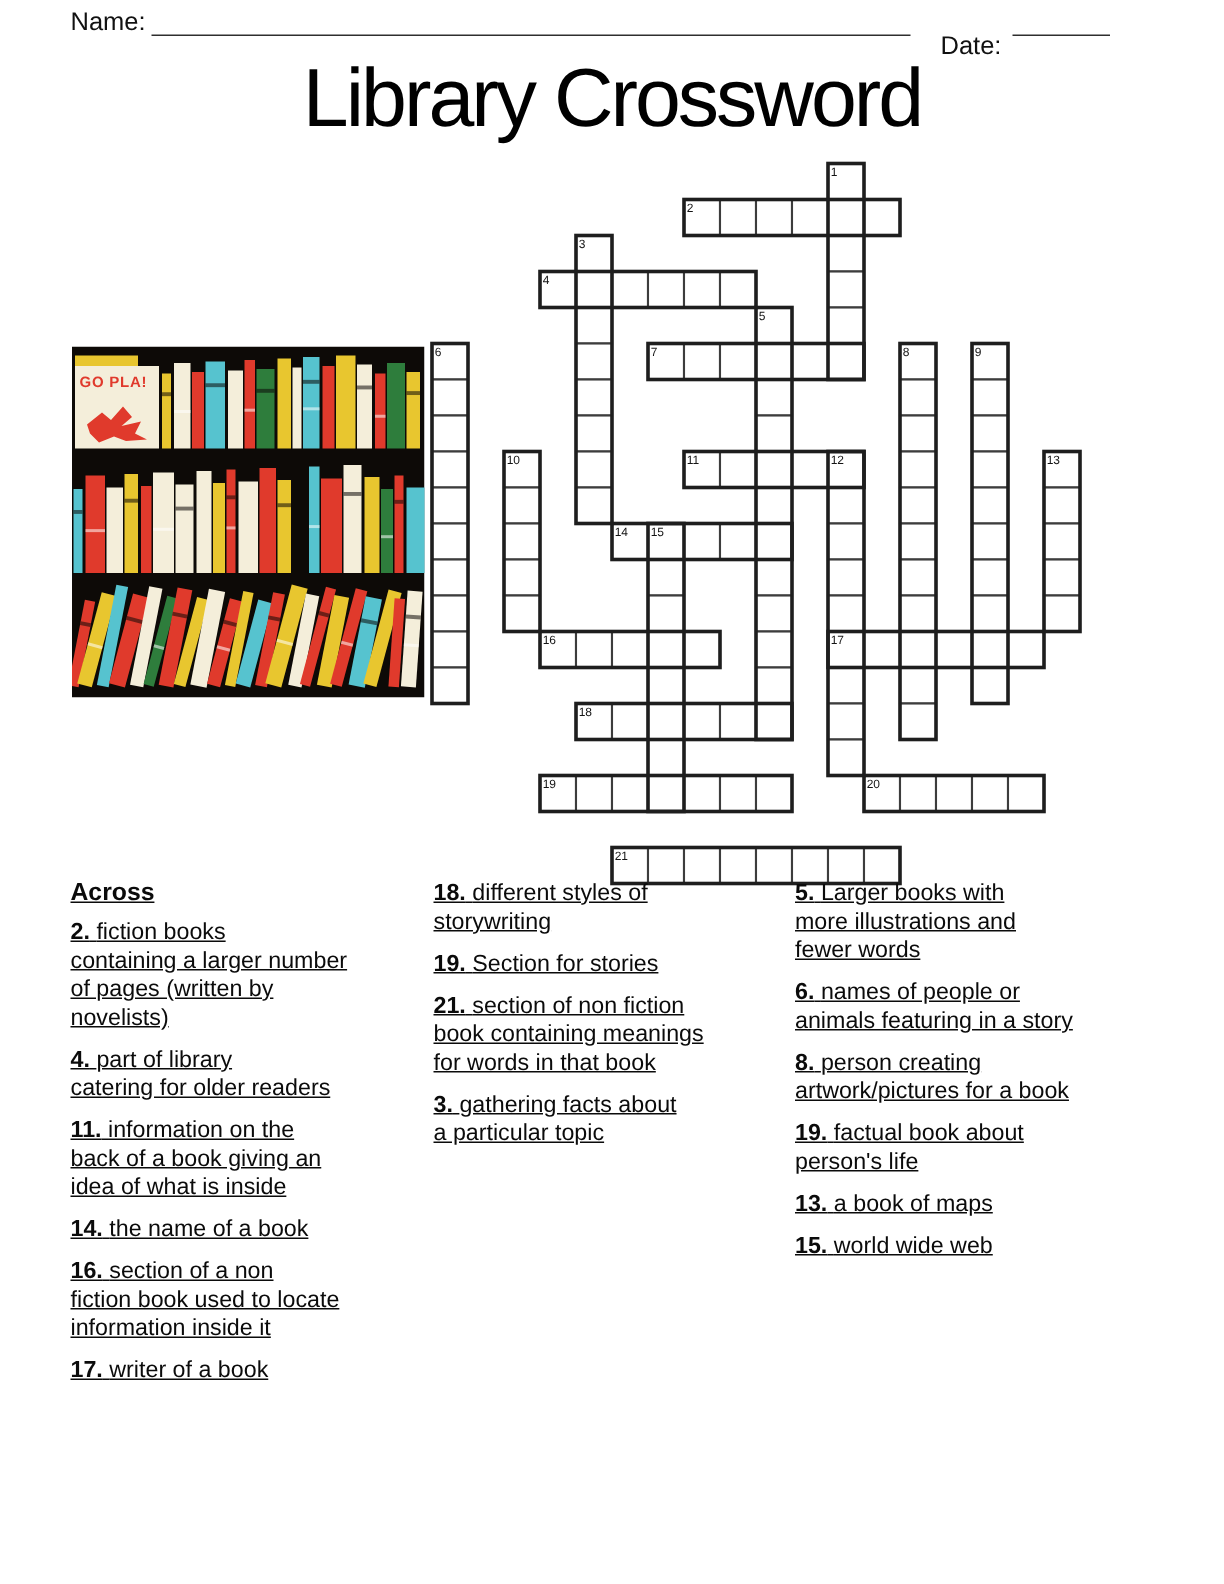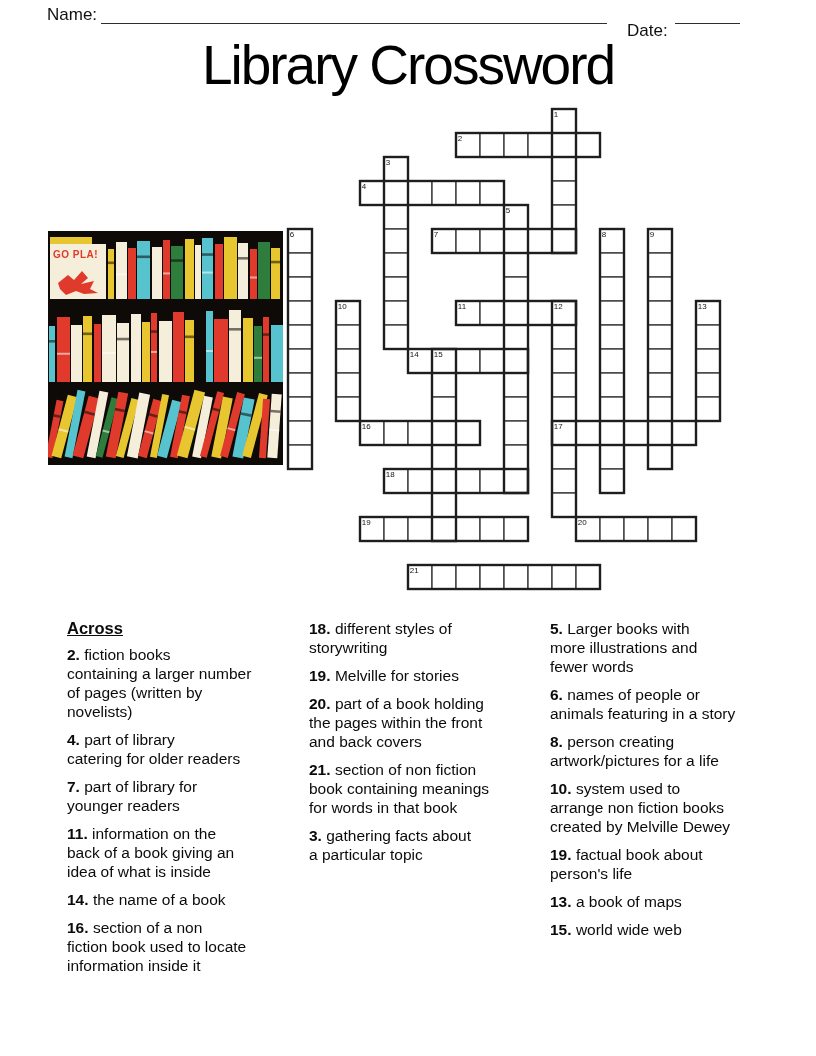--- a/index.html
+++ b/index.html
@@ -10,22 +10,22 @@
   .hdr-label{font-size:17px;color:#111;}
   .rule{height:0;border-top:1.6px solid #2e2e2e;}
   
   .title{left:0;top:33px;width:816px;text-align:center;font-size:55px;font-weight:400;
          letter-spacing:-2px;color:#000;}
   
   .gcell{fill:#ffffff;stroke:#3d3d3d;stroke-width:1.4;}
   .gword{fill:none;stroke:#1e1e1e;stroke-width:2.4;}
   .gnum{font-family:"Liberation Sans",sans-serif;font-size:8px;fill:#141414;}
   
-  .clue-col{position:absolute;top:619px;font-size:15.5px;line-height:19px;color:#0b0b0b;margin-left:20px;}
-  .clue{margin:0 0 9px 0;}
+  .clue-col{position:absolute;top:586px;font-size:15.5px;line-height:19px;color:#0b0b0b;}
+  .clue{margin:0 0 9px 0;text-decoration:underline;}
   .clue-num{font-weight:700;}
   .clue-text{white-space:pre-line;}
   .clue-heading{font-weight:700;font-size:16.5px;text-decoration:underline;margin:0 0 7px 0;}
   
   .bk-bg{fill:var(--c-black,#0d0a07);}
   .bk-r{fill:var(--c-red,#e03a2c);}
   .bk-y{fill:var(--c-yellow,#e8c62f);}
   .bk-t{fill:var(--c-teal,#56c3cf);}
   .bk-g{fill:var(--c-green,#2e7d3c);}
   .bk-c{fill:var(--c-cream,#f4eeda);}
@@ -341,53 +341,46 @@
   </svg>
 
   <div class="clue-col" style="left:47px;width:238px;">
       <div class="clue-heading">Across</div>
       <p class="clue"><b class="clue-num">2.</b> <span class="clue-text">fiction books
 containing a larger number
 of pages (written by
 novelists)</span></p>
       <p class="clue"><b class="clue-num">4.</b> <span class="clue-text">part of library
 catering for older readers</span></p>
-      <p class="clue"><b class="clue-num">7.</b> <span class="clue-text">part of library for
-younger readers</span></p>
       <p class="clue"><b class="clue-num">11.</b> <span class="clue-text">information on the
 back of a book giving an
 idea of what is inside</span></p>
       <p class="clue"><b class="clue-num">14.</b> <span class="clue-text">the name of a book</span></p>
       <p class="clue"><b class="clue-num">16.</b> <span class="clue-text">section of a non
 fiction book used to locate
 information inside it</span></p>
+      <p class="clue"><b class="clue-num">17.</b> <span class="clue-text">writer of a book</span></p>
     </div>
   <div class="clue-col" style="left:289px;width:238px;">
       <p class="clue"><b class="clue-num">18.</b> <span class="clue-text">different styles of
 storywriting</span></p>
-      <p class="clue"><b class="clue-num">19.</b> <span class="clue-text">Melville for stories</span></p>
-      <p class="clue"><b class="clue-num">20.</b> <span class="clue-text">part of a book holding
-the pages within the front
-and back covers</span></p>
+      <p class="clue"><b class="clue-num">19.</b> <span class="clue-text">Section for stories</span></p>
       <p class="clue"><b class="clue-num">21.</b> <span class="clue-text">section of non fiction
 book containing meanings
 for words in that book</span></p>
       <p class="clue"><b class="clue-num">3.</b> <span class="clue-text">gathering facts about
 a particular topic</span></p>
     </div>
   <div class="clue-col" style="left:530px;width:242px;">
       <p class="clue"><b class="clue-num">5.</b> <span class="clue-text">Larger books with
 more illustrations and
 fewer words</span></p>
       <p class="clue"><b class="clue-num">6.</b> <span class="clue-text">names of people or
 animals featuring in a story</span></p>
       <p class="clue"><b class="clue-num">8.</b> <span class="clue-text">person creating
-artwork/pictures for a life</span></p>
-      <p class="clue"><b class="clue-num">10.</b> <span class="clue-text">system used to
-arrange non fiction books
-created by Melville Dewey</span></p>
+artwork/pictures for a book</span></p>
       <p class="clue"><b class="clue-num">19.</b> <span class="clue-text">factual book about
 person's life</span></p>
       <p class="clue"><b class="clue-num">13.</b> <span class="clue-text">a book of maps</span></p>
       <p class="clue"><b class="clue-num">15.</b> <span class="clue-text">world wide web</span></p>
     </div>
 
 </div>
 
 </body></html>

